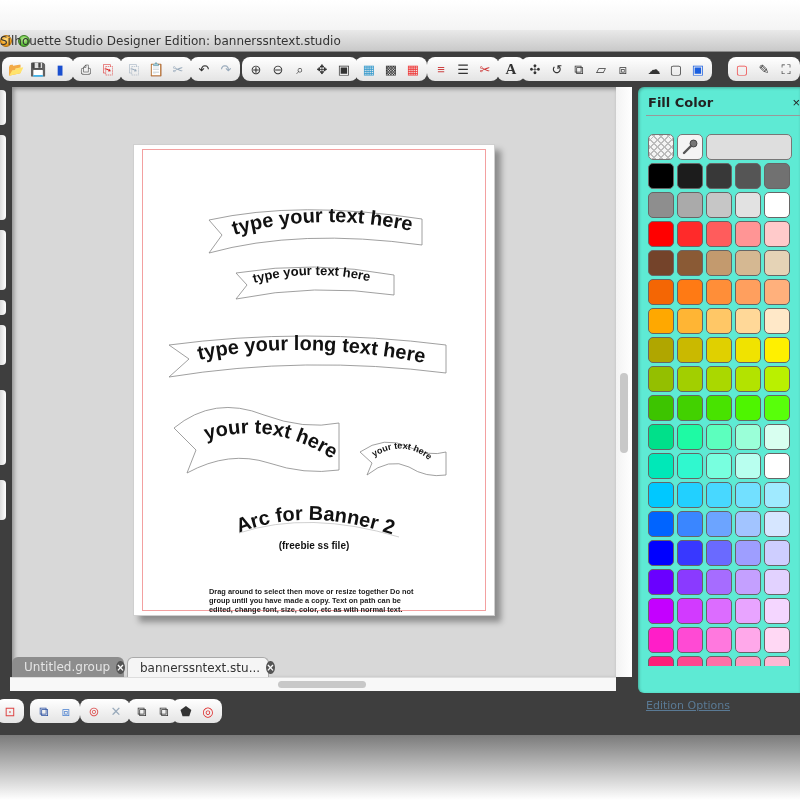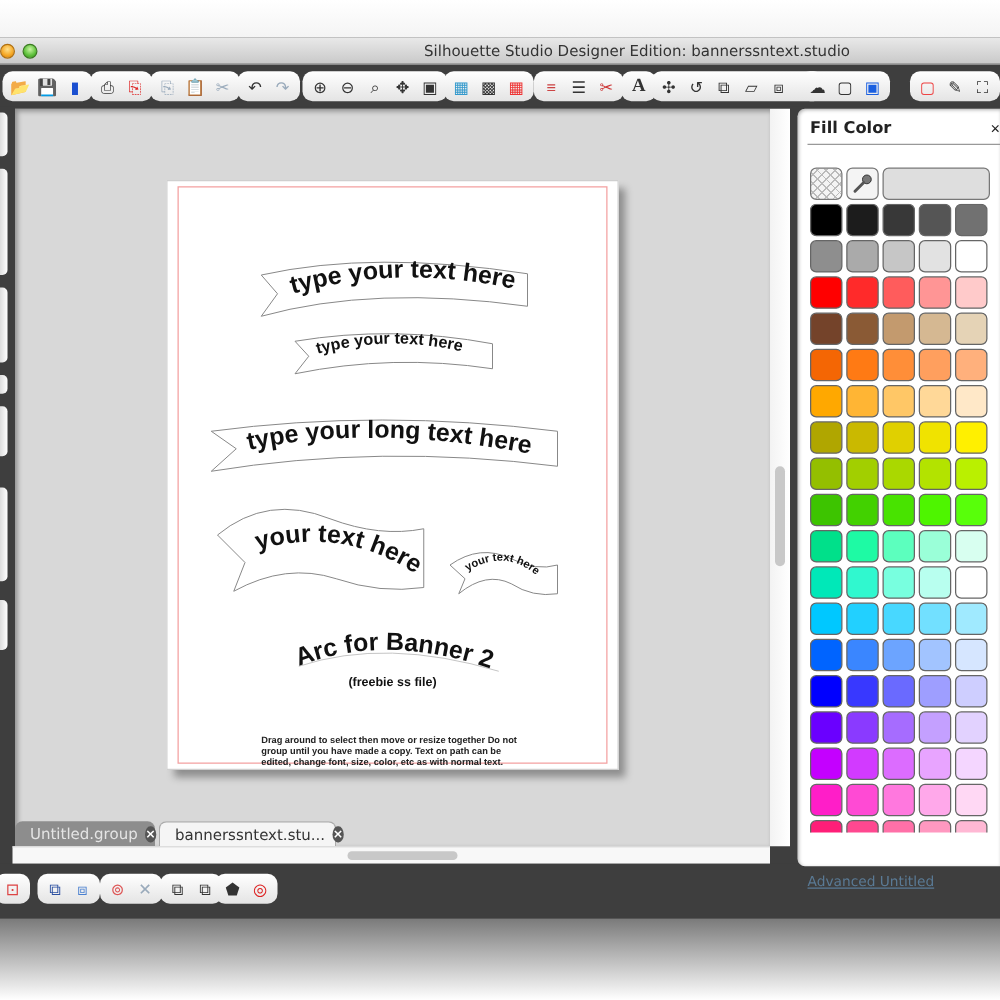--- a/index.html
+++ b/index.html
@@ -3,41 +3,41 @@
 <meta charset="utf-8">
 <style>
   * { box-sizing: border-box; margin: 0; padding: 0; }
   html, body { width: 800px; height: 800px; overflow: hidden; background: #ffffff; font-family: "Liberation Sans", sans-serif; }
   .desktop-top { position: absolute; left: 0; top: 0; width: 800px; height: 30px; background: linear-gradient(#ffffff, #f4f4f4); }
   .window { position: absolute; left: 0; top: 30px; width: 800px; height: 705px; background: #3e3e3e; }
   .titlebar { position: absolute; left: 0; top: 0; width: 800px; height: 22px; background: linear-gradient(#e9e9e9, #c9c9c9); border-bottom: 1px solid #8a8a8a; }
   .traffic { position: absolute; top: 5px; width: 12px; height: 12px; border-radius: 50%; }
   .traffic.min { left: 0px; background: radial-gradient(circle at 50% 35%, #ffe08a, #f5a623 60%, #c97a10); border: 1px solid #b07010; }
   .traffic.max { left: 18px; background: radial-gradient(circle at 50% 35%, #c8f5a0, #5cbf3a 60%, #3b8a20); border: 1px solid #3a7a20; }
-  .title-text { position: absolute; left: 0; width: 680px; top: 4px; text-align: right; font-size: 12px; color: #333; font-family: "DejaVu Sans", sans-serif; }
+  .title-text { position: absolute; left: 0; width: 680px; top: 4px; text-align: left; font-size: 12px; color: #333; font-family: "DejaVu Sans", sans-serif; }
   .toolbar { position: absolute; left: 0; top: 23px; width: 800px; height: 32px; background: #3e3e3e; }
   .tgroup { position: absolute; top: 4px; height: 24px; background: linear-gradient(#ffffff, #e4e4e4); border-radius: 8px; display: flex; align-items: center; gap: 4px; padding: 0 5px; }
   .tbtn { width: 18px; height: 18px; display: flex; align-items: center; justify-content: center; font-size: 13px; line-height: 1; cursor: pointer; }
   .left-strip { position: absolute; left: 0; top: 55px; width: 10px; height: 595px; background: #3e3e3e; }
   .left-tab { position: absolute; left: 0; width: 6px; background: linear-gradient(90deg, #ddd, #fff); border-radius: 0 4px 4px 0; }
   .canvas-area { position: absolute; left: 12px; top: 57px; width: 604px; height: 590px; background: #d8d8d8; box-shadow: inset 2px 2px 4px rgba(0,0,0,0.35); overflow: hidden; }
   .page { position: absolute; left: 121px; top: 57px; width: 362px; height: 472px; background: #ffffff; box-shadow: 6px 6px 6px rgba(0,0,0,0.35); border: 1px solid #cfcfcf; }
   .cut-border { position: absolute; left: 8px; top: 4px; right: 8px; bottom: 4px; border: 1px solid #f3a0a0; }
   .vscroll { position: absolute; left: 616px; top: 57px; width: 16px; height: 590px; background: linear-gradient(90deg, #f3f3f3, #ffffff); }
   .vthumb { position: absolute; left: 4px; top: 286px; width: 8px; height: 80px; background: #c8c8c8; border-radius: 4px; }
   .tabs-row { position: absolute; left: 12px; top: 625px; width: 604px; height: 22px; }
   .doctab { position: absolute; top: 2px; height: 20px; font-size: 12px; font-family: "DejaVu Sans", sans-serif; display: flex; align-items: center; padding: 0 8px 0 12px; gap: 6px; }
   .doctab.inactive { left: 0px; width: 112px; background: #8d8d8d; color: #e4e4e4; border-radius: 6px 6px 0 0; transform: skewX(0deg); }
   .doctab.active { left: 115px; width: 142px; background: #f5f5f5; color: #333; border-radius: 6px 6px 0 0; border: 1px solid #aaa; border-bottom: none; }
   .tab-close { width: 13px; height: 13px; border-radius: 50%; background: #555; color: #fff; font-size: 10px; display: flex; align-items: center; justify-content: center; font-weight: bold; cursor: pointer; }
   .hscroll { position: absolute; left: 10px; top: 647px; width: 606px; height: 14px; background: #f8f8f8; border-top: 1px solid #ddd; }
   .hthumb { position: absolute; left: 268px; top: 3px; width: 88px; height: 7px; background: #c8c8c8; border-radius: 4px; }
   .bottom-toolbar { position: absolute; left: 0; top: 661px; width: 800px; height: 44px; background: #3e3e3e; }
   .bgroup { position: absolute; top: 8px; height: 24px; background: linear-gradient(#ffffff, #e4e4e4); border-radius: 8px; display: flex; align-items: center; gap: 4px; padding: 0 5px; }
-  .panel { position: absolute; left: 638px; top: 57px; width: 162px; height: 606px; background: #ffffff; border-radius: 6px 0 0 6px; box-shadow: inset 1px 1px 3px rgba(0,0,0,0.3); }
+  .panel { position: absolute; left: 638px; top: 57px; width: 162px; height: 606px; background: #5eead4; border-radius: 6px 0 0 6px; box-shadow: inset 1px 1px 3px rgba(0,0,0,0.3); }
   .panel-title { position: absolute; left: 10px; top: 8px; font-size: 13px; font-weight: bold; color: #222; font-family: "DejaVu Sans", sans-serif; }
   .panel-close { position: absolute; right: 0px; top: 8px; font-size: 13px; color: #222; }
   .panel-sep { position: absolute; left: 8px; right: 0; top: 28px; height: 1px; background: #999; }
   .swatch-top { position: absolute; top: 47px; height: 26px; border: 1px solid #777; border-radius: 5px; }
   .swatch-none { left: 10px; width: 26px; background-color: #f4f4f4; background-image: repeating-linear-gradient(45deg, transparent 0 4px, #bbb 4px 5px), repeating-linear-gradient(-45deg, transparent 0 4px, #bbb 4px 5px); cursor: pointer; }
   .swatch-dropper { left: 39px; width: 26px; background: #f4f4f4; display: flex; align-items: center; justify-content: center; cursor: pointer; }
   .swatch-current { left: 68px; width: 86px; background: #dedede; }
   .swatch-grid { position: absolute; left: 10px; top: 76px; width: 146px; height: 503px; overflow: hidden; display: grid; grid-template-columns: repeat(5, 26px); grid-auto-rows: 26px; column-gap: 3px; row-gap: 3px; }
   .swatch { border: 1px solid #666; border-radius: 5px; cursor: pointer; }
   .adv-link { position: absolute; left: 8px; top: 612px; font-size: 11px; color: #5a7a95; text-decoration: underline; cursor: pointer; font-family: "DejaVu Sans", sans-serif; }
@@ -387,17 +387,17 @@
         <div class="swatch" title="#ff4ad4" style="background: rgb(255, 74, 212);"></div>
         <div class="swatch" title="#ff78de" style="background: rgb(255, 120, 222);"></div>
         <div class="swatch" title="#ffa8ea" style="background: rgb(255, 168, 234);"></div>
         <div class="swatch" title="#ffd8f4" style="background: rgb(255, 216, 244);"></div>
         <div class="swatch" title="#ff1e78" style="background: rgb(255, 30, 120);"></div>
         <div class="swatch" title="#ff4890" style="background: rgb(255, 72, 144);"></div>
         <div class="swatch" title="#ff70a8" style="background: rgb(255, 112, 168);"></div>
         <div class="swatch" title="#ff98c0" style="background: rgb(255, 152, 192);"></div>
         <div class="swatch" title="#ffb8d4" style="background: rgb(255, 184, 212);"></div>
       </div>
-    <div class="adv-link">Advanced Untitled</div>
+    <div class="adv-link">Edition Options</div>
   </div>
 </div>
 
 <div class="shadow-bottom"></div>
 
 </body></html>

